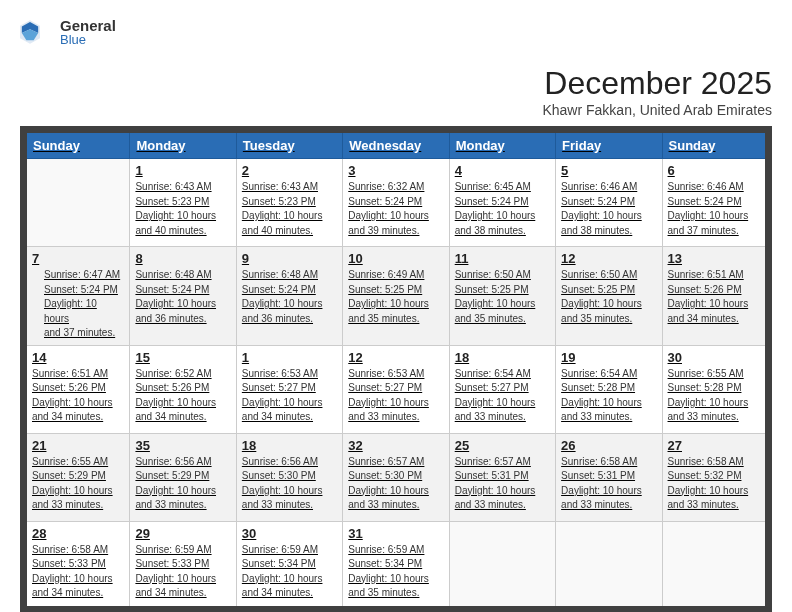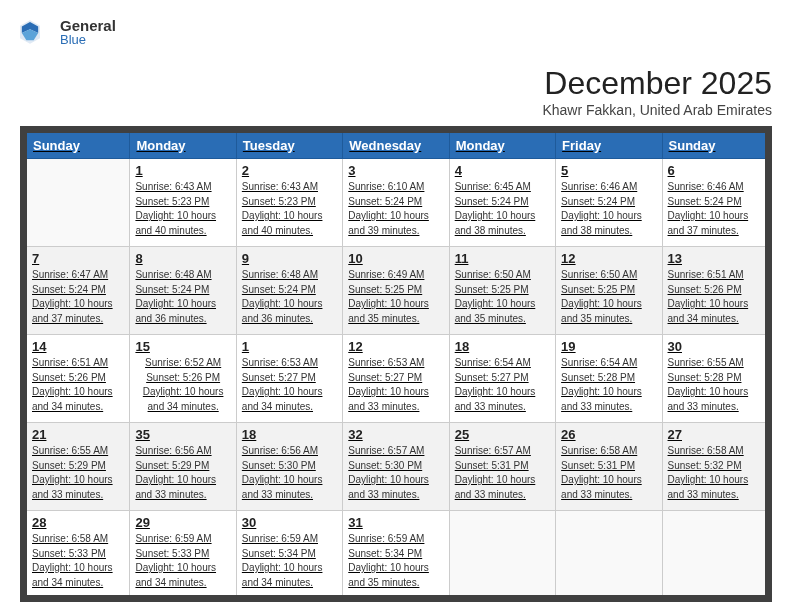--- a/index.html
+++ b/index.html
@@ -149,21 +149,21 @@
           </td>
           <td>
             <span class="day-number">2</span>
             <div class="day-info" style="white-space: pre-line;">Sunrise: 6:43 AM
 Sunset: 5:23 PM
 Daylight: 10 hours
 and 40 minutes.</div>
           </td>
           <td>
             <span class="day-number">3</span>
-            <div class="day-info" style="white-space: pre-line;">Sunrise: 6:10 AM
+            <div class="day-info" style="white-space: pre-line;">Sunrise: 6:32 AM
 Sunset: 5:24 PM
 Daylight: 10 hours
 and 39 minutes.</div>
           </td>
           <td>
             <span class="day-number">4</span>
             <div class="day-info" style="white-space: pre-line;">Sunrise: 6:45 AM
 Sunset: 5:24 PM
 Daylight: 10 hours
 and 38 minutes.</div>
@@ -179,21 +179,21 @@
             <span class="day-number">6</span>
             <div class="day-info" style="white-space: pre-line;">Sunrise: 6:46 AM
 Sunset: 5:24 PM
 Daylight: 10 hours
 and 37 minutes.</div>
           </td>
         </tr>
         <tr>
           <td class="row-shade">
             <span class="day-number">7</span>
-            <div class="day-info" style="white-space: pre-line;">Sunrise: 6:47 AM
+            <div class="day-info" style="white-space: pre-line; margin-left: 12px;">Sunrise: 6:47 AM
 Sunset: 5:24 PM
 Daylight: 10 hours
 and 37 minutes.</div>
           </td>
           <td class="row-shade">
             <span class="day-number">8</span>
             <div class="day-info" style="white-space: pre-line;">Sunrise: 6:48 AM
 Sunset: 5:24 PM
 Daylight: 10 hours
 and 36 minutes.</div>
@@ -237,21 +237,21 @@
         <tr>
           <td>
             <span class="day-number">14</span>
             <div class="day-info" style="white-space: pre-line;">Sunrise: 6:51 AM
 Sunset: 5:26 PM
 Daylight: 10 hours
 and 34 minutes.</div>
           </td>
           <td>
             <span class="day-number">15</span>
-            <div class="day-info" style="white-space: pre-line; text-align: center;">Sunrise: 6:52 AM
+            <div class="day-info" style="white-space: pre-line;">Sunrise: 6:52 AM
 Sunset: 5:26 PM
 Daylight: 10 hours
 and 34 minutes.</div>
           </td>
           <td>
             <span class="day-number">1</span>
             <div class="day-info" style="white-space: pre-line;">Sunrise: 6:53 AM
 Sunset: 5:27 PM
 Daylight: 10 hours
 and 34 minutes.</div>

